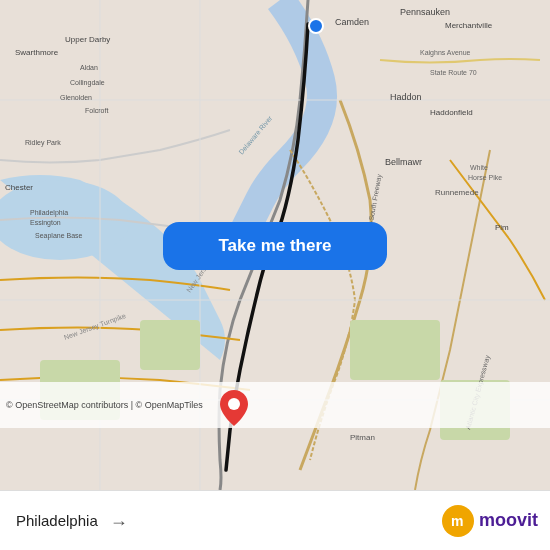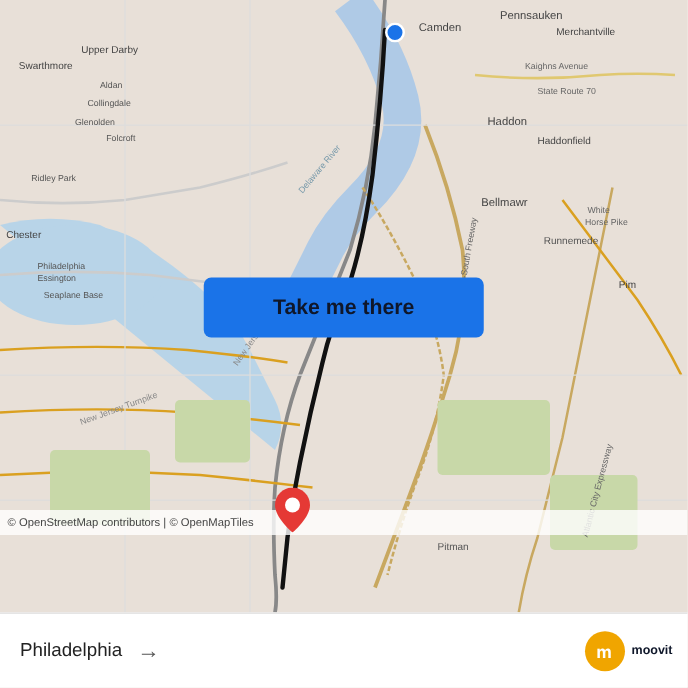--- a/index.html
+++ b/index.html
@@ -26,23 +26,23 @@
       width: 100%; height: 100%;
     }
 
     #take-me-there-btn {
       position: absolute;
       top: 222px;
       left: 163px;
       width: 224px;
       height: 48px;
       background: #1a73e8;
-      color: #0f172a;
+      color: #ffffff;
       border: none;
-      border-radius: 6px;
+      border-radius: 16px;
       font-size: 17px;
       font-weight: 600;
       cursor: pointer;
       z-index: 10;
       display: flex;
       align-items: center;
       justify-content: center;
     }
 
     #bottom-bar {
@@ -91,35 +91,35 @@
       border-radius: 50%;
       display: flex;
       align-items: center;
       justify-content: center;
       color: white;
       font-size: 18px;
       font-weight: bold;
     }
 
     #moovit-text {
-      font-size: 10px;
+      font-size: 18px;
       font-weight: bold;
-      color: #0f172a;
+      color: #4c1d95;
       margin-left: 3px;
     }
 
     #attribution {
       position: absolute;
       bottom: 62px;
       left: 0;
       width: 100%;
       background: rgba(255,255,255,0.8);
       font-size: 9px;
       color: #444;
-      padding: 5px 6px;
+      padding: 18px 6px;
       z-index: 5;
     }
 
     
     #dest-pin {
       position: absolute;
       left: 220px;
       top: 390px;
       z-index: 8;
     }

